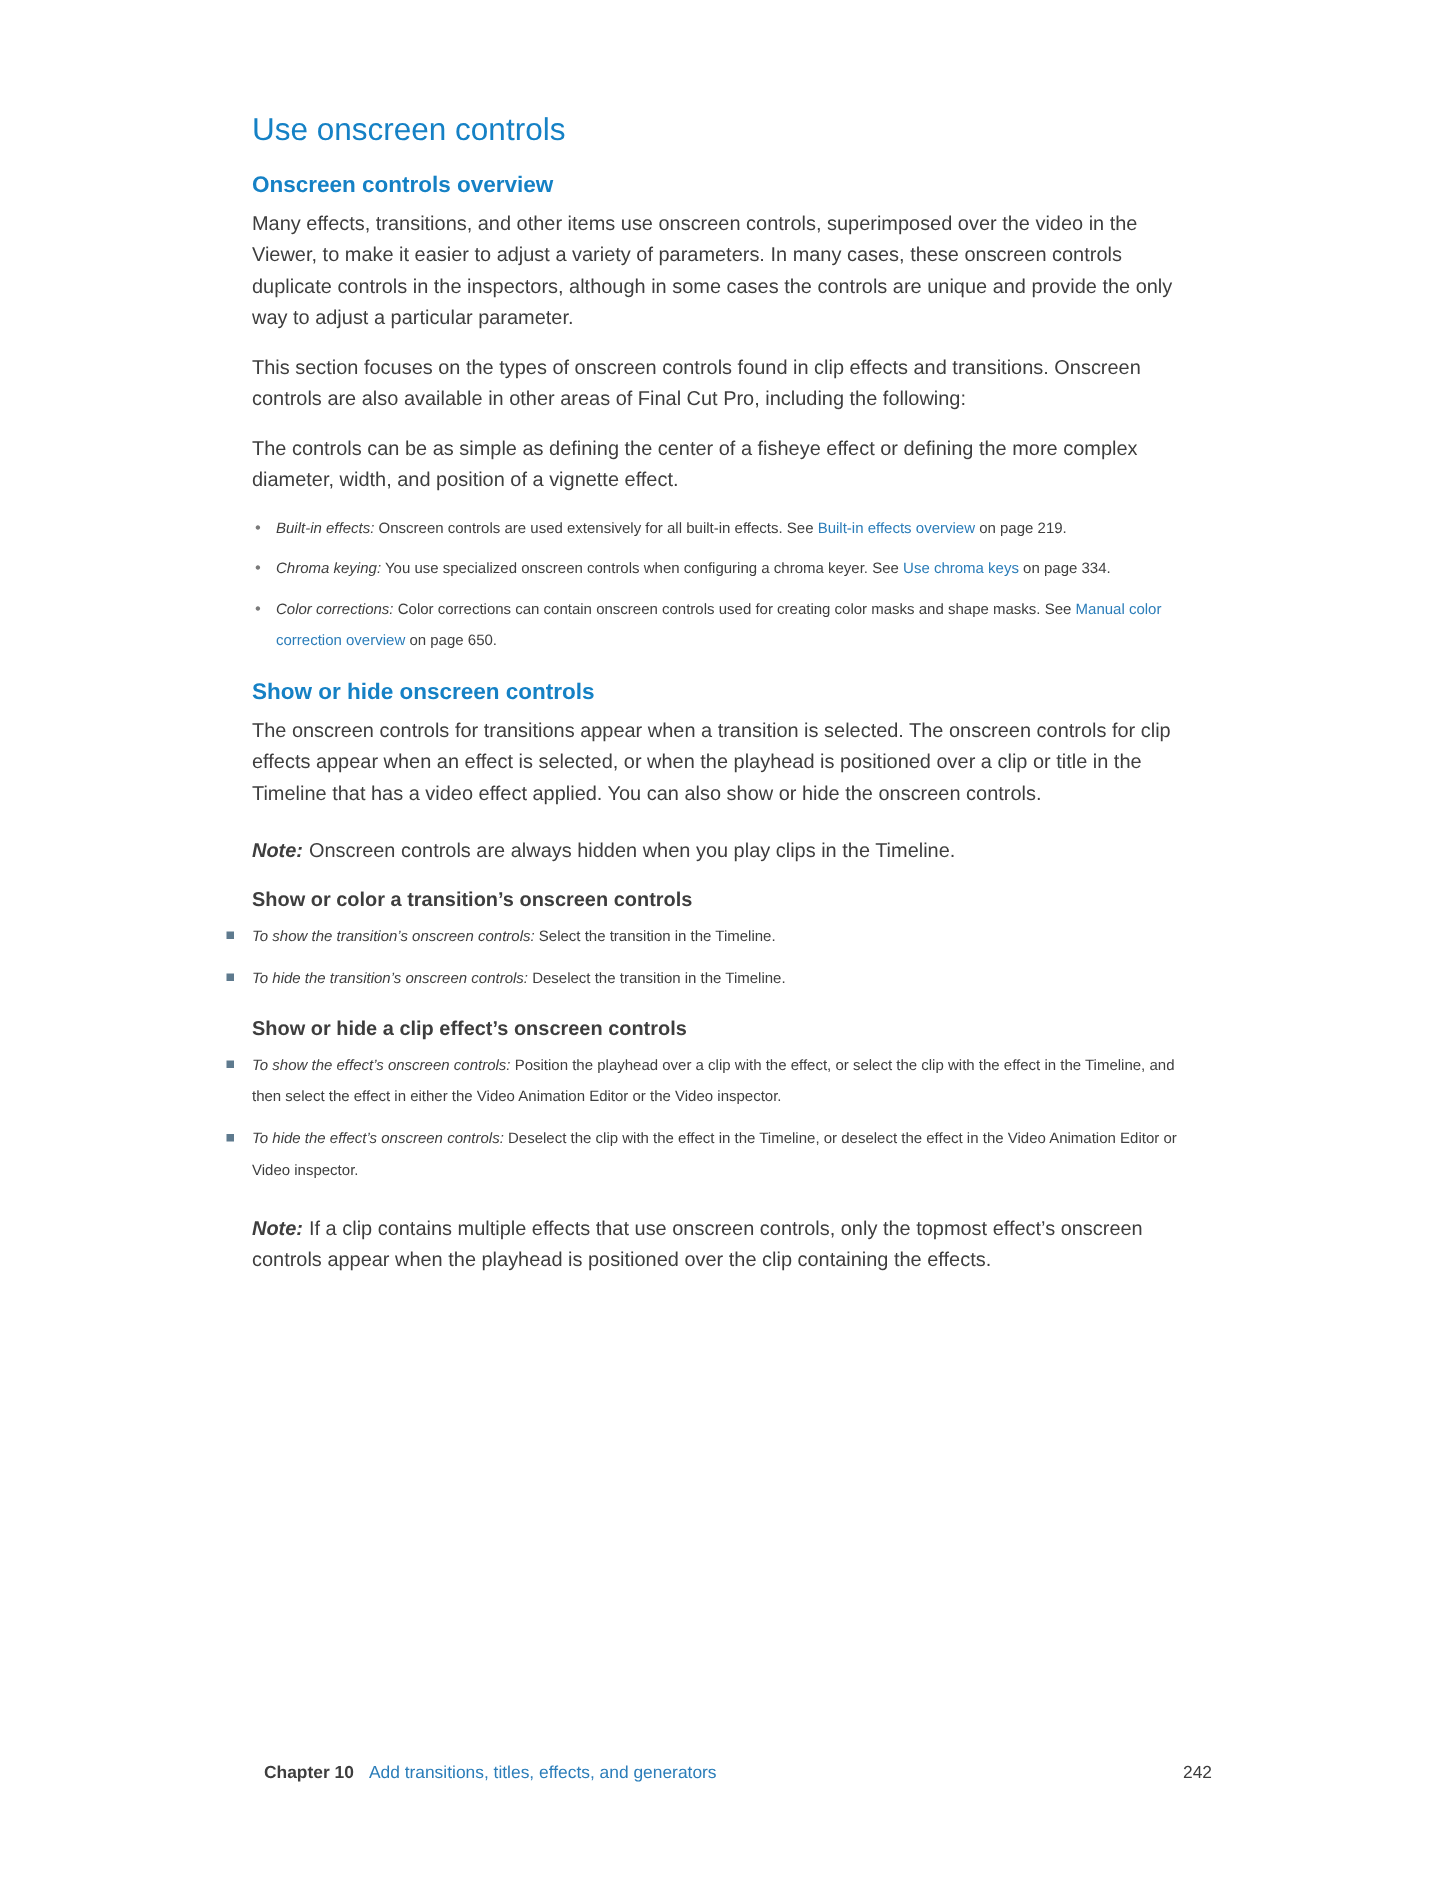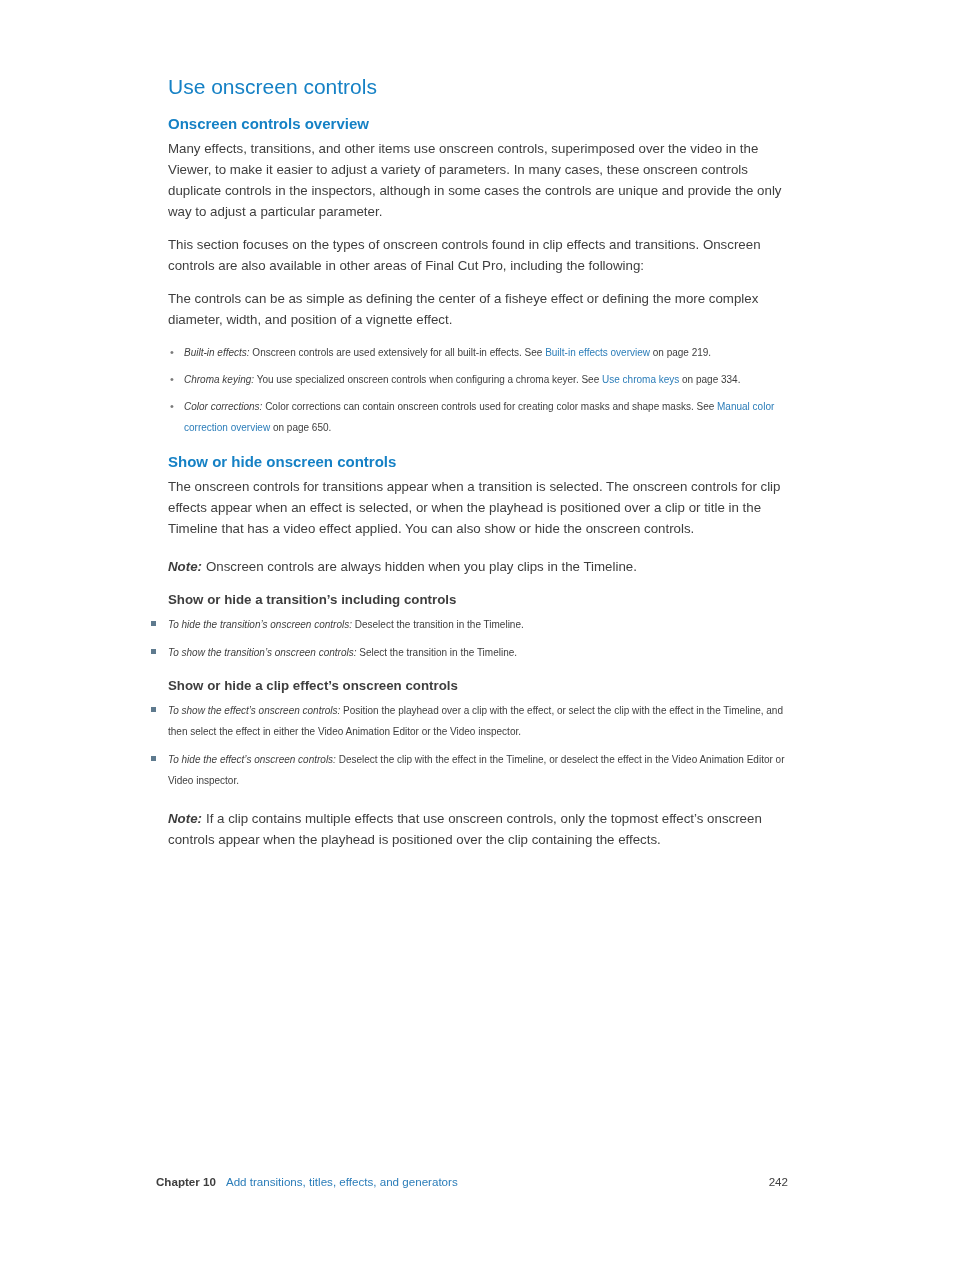--- a/index.html
+++ b/index.html
@@ -84,21 +84,21 @@
     content: "";
     position: absolute;
     left: -17px;
     top: 7px;
     width: 5px;
     height: 5px;
     background: #5e7a8e;
   }
   .footer {
     position: absolute;
-    left: 156px;
+    left: 176px;
     top: 1174px;
     width: 632px;
     display: flex;
     align-items: baseline;
     font-size: 11.6px;
     line-height: 15px;
   }
   .footer .chapter-label {
     font-weight: 700;
     color: #3e3e3e;
@@ -129,24 +129,24 @@
     </section>
 
     <section>
       <h2>Show or hide onscreen controls</h2>
       <p>The onscreen controls for transitions appear when a transition is selected. The onscreen controls for clip effects appear when an effect is selected, or when the playhead is positioned over a clip or title in the Timeline that has a video effect applied. You can also show or hide the onscreen controls.</p>
 
       <p class="note">
         <span class="note-label">Note:</span><span>Onscreen controls are always hidden when you play clips in the Timeline.</span>
       </p>
 
-      <h3>Show or hide a transition’s including controls</h3>
+      <h3>Show or color a transition’s onscreen controls</h3>
       <ul class="square-list">
+        <li><span class="em">To show the transition’s onscreen controls:</span><span> Select the transition in the Timeline.</span></li>
         <li><span class="em">To hide the transition’s onscreen controls:</span><span> Deselect the transition in the Timeline.</span></li>
-        <li><span class="em">To show the transition’s onscreen controls:</span><span> Select the transition in the Timeline.</span></li>
       </ul>
 
       <h3>Show or hide a clip effect’s onscreen controls</h3>
       <ul class="square-list">
         <li><span class="em">To show the effect’s onscreen controls:</span><span> Position the playhead over a clip with the effect, or select the clip with the effect in the Timeline, and then select the effect in either the Video Animation Editor or the Video inspector.</span></li>
         <li><span class="em">To hide the effect’s onscreen controls:</span><span> Deselect the clip with the effect in the Timeline, or deselect the effect in the Video Animation Editor or Video inspector.</span></li>
       </ul>
 
       <p class="note">
         <span class="note-label">Note:</span><span>If a clip contains multiple effects that use onscreen controls, only the topmost effect’s onscreen controls appear when the playhead is positioned over the clip containing the effects.</span>

